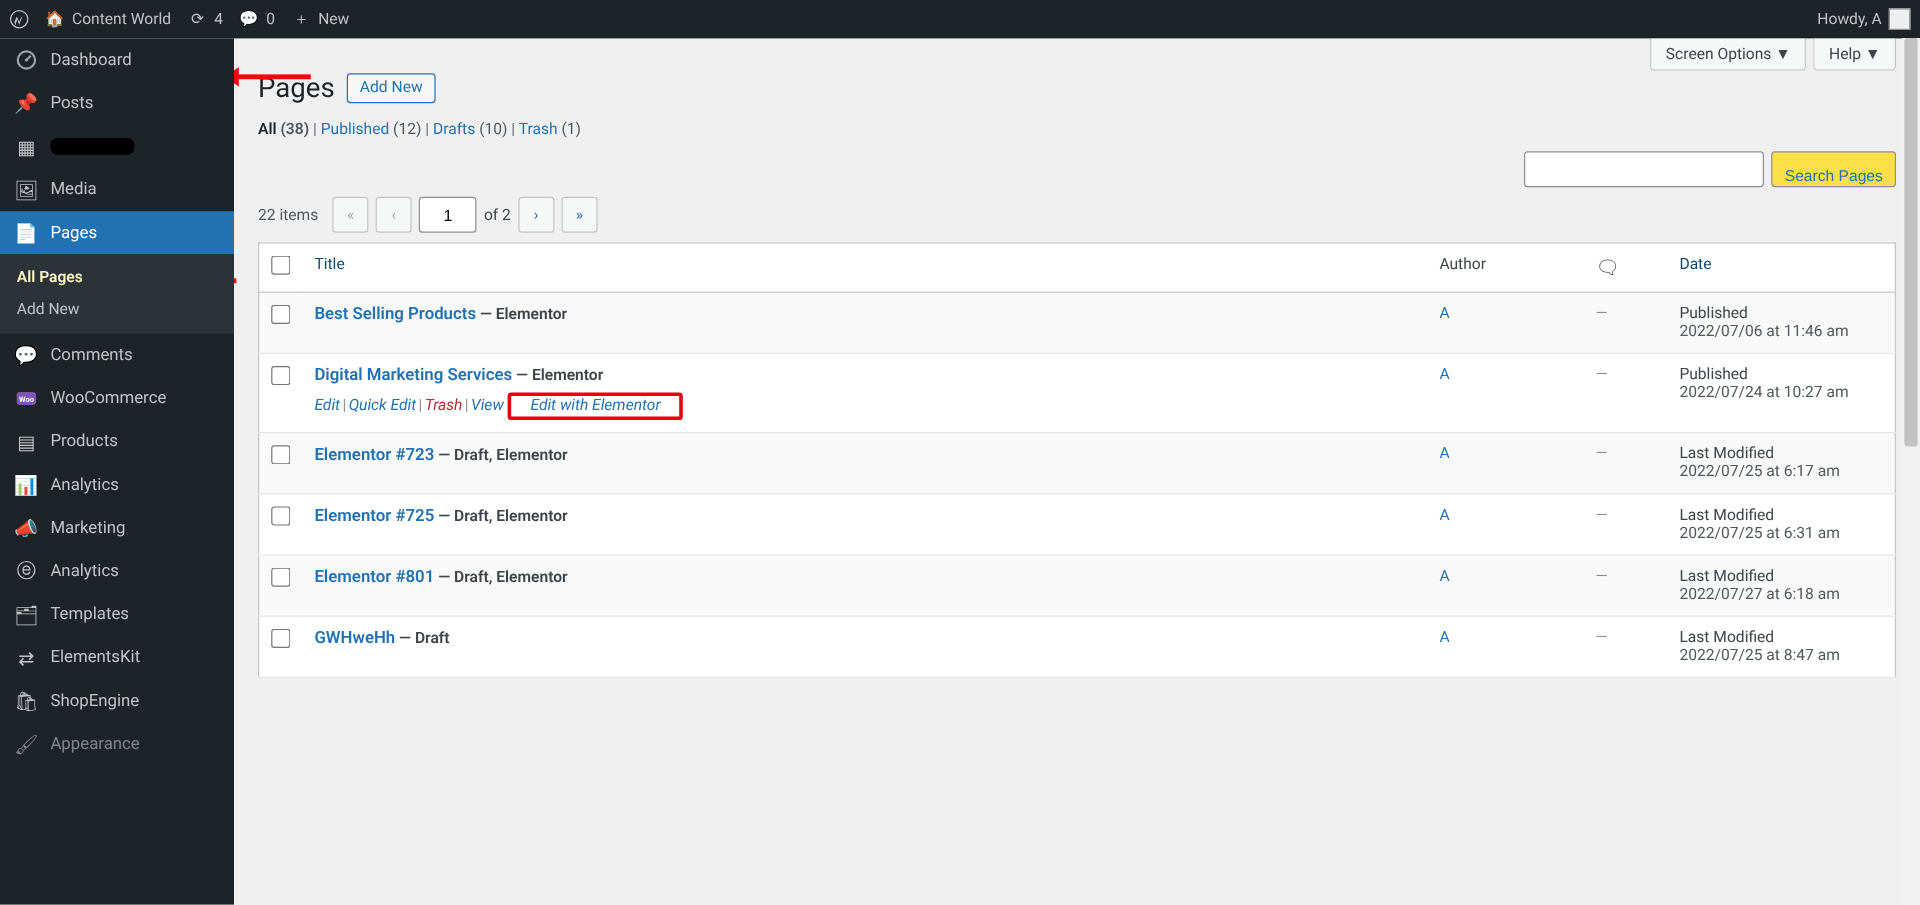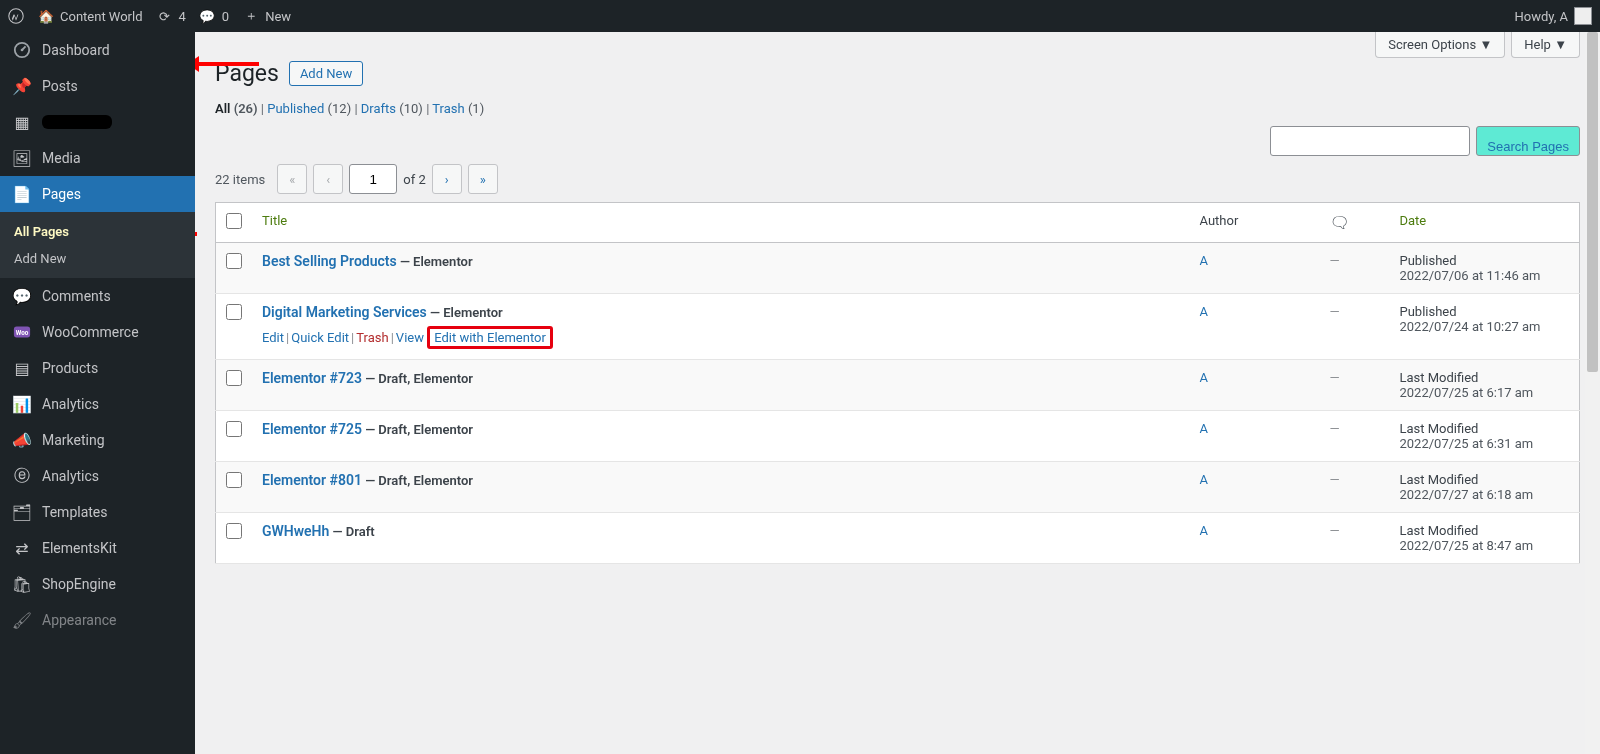--- a/index.html
+++ b/index.html
@@ -40,50 +40,50 @@
 .subsubsub { font-size: 13px; margin-bottom: 10px; color: #646970; }
 .subsubsub a { color: #2271b1; }
 .subsubsub .current { color: #1d2327; font-weight: 600; }
 .subsubsub .count { color: #50575e; }
 
 
 .tablenav { display: flex; align-items: center; justify-content: space-between; margin-bottom: 8px; }
 .actions-left { display: flex; gap: 8px; align-items: center; }
 select, .btn { border: 1px solid #8c8f94; background: #fff; padding: 0 24px 0 8px; height: 30px; font-size: 13px; border-radius: 3px; color: #2c3338; }
 select { appearance: none; background-image: linear-gradient(45deg, transparent 50%, #50575e 50%), linear-gradient(135deg, #50575e 50%, transparent 50%); background-position: right 10px top 13px, right 5px top 13px; background-size: 5px 5px, 5px 5px; background-repeat: no-repeat; }
-.btn { padding: 12px 10px; cursor: pointer; color: #2271b1; background: #5eead4; }
+.btn { padding: 12px 10px; cursor: pointer; color: #2271b1; background: #fde047; }
 .search-row { display: flex; gap: 6px; justify-content: flex-end; margin-bottom: 8px; }
 .search-row input[type=search] { border: 1px solid #8c8f94; height: 30px; width: 200px; padding: 0 6px; border-radius: 3px; }
 
 .tablenav-right { display: flex; align-items: center; gap: 6px; font-size: 13px; }
 .page-btn { width: 30px; height: 30px; border: 1px solid #c3c4c7; background: #f6f7f7; display: inline-flex; align-items: center; justify-content: center; border-radius: 3px; cursor: pointer; color: #2271b1; }
 .page-btn.disabled { color: #a7aaad; cursor: default; background: #f6f7f7; }
 .page-input { width: 48px; height: 30px; text-align: center; border: 1px solid #8c8f94; border-radius: 3px; }
 .displaying { color: #50575e; margin-right: 6px; }
 
 
 table.wp-list { width: 100%; border: 1px solid #c3c4c7; background: #fff; border-collapse: collapse; }
 table.wp-list th, table.wp-list td { text-align: left; padding: 10px 10px; vertical-align: top; font-size: 13px; }
 table.wp-list thead th { border-bottom: 1px solid #c3c4c7; font-weight: 400; }
-table.wp-list thead th a { color: #4d7c0f; }
+table.wp-list thead th a { color: #0c4a6e; }
 table.wp-list tbody tr { border-bottom: 1px solid #e5e5e5; }
 table.wp-list tbody tr:nth-child(odd) { background: #f9f9f9; }
 table.wp-list tbody tr:nth-child(even) { background: #fff; }
 .col-cb { width: 30px; }
 .col-title { width: auto; }
 .col-author { width: 130px; }
 .col-comments { width: 70px; text-align: left; }
 .col-date { width: 190px; }
 .row-title { color: #2271b1; font-weight: 600; font-size: 14px; }
 .post-state { color: #3c434a; font-weight: 600; }
 .row-actions { margin-top: 6px; font-size: 13px; color: #50575e; visibility: visible; }
-.row-actions a { color: #2271b1; }
+.row-actions a { color: #2271b1; font-style: italic; }
 .row-actions .trash { color: #b32d2e; }
 .row-actions .sep { color: #8c8f94; padding: 0 2px; }
-.highlight-box { border: 3px solid #e6000f; padding: 1px 4px; border-radius: 3px; display: inline-block; text-align: right; }
+.highlight-box { border: 3px solid #e6000f; padding: 1px 16px; border-radius: 3px; display: inline-block; text-align: right; }
 .author-link { color: #2271b1; }
 .comment-grey { color: #8c8f94; }
 .date-col .status { color: #3c434a; }
 .date-col .ts { color: #50575e; }
 
 input[type=checkbox] { width: 16px; height: 16px; border: 1px solid #8c8f94; border-radius: 3px; }
 
 
 .arrow { position: absolute; height: 4px; background: #ff0000; }
 .arrow::before { content: ""; position: absolute; left: -10px; top: -6px; border: 8px solid transparent; border-right: 12px solid #ff0000; }
@@ -223,21 +223,21 @@
       <div class="tab"><span>Screen Options</span> ▼</div>
       <div class="tab"><span>Help</span> ▼</div>
     </div>
 
     <div class="page-head">
       <h1>Pages</h1>
       <a class="page-title-action">Add New</a>
     </div>
 
     <div class="subsubsub">
-      <span class="current"><span>All</span> <span class="count">(26)</span></span>
+      <span class="current"><span>All</span> <span class="count">(38)</span></span>
       <span> | </span>
       <a><span>Published</span> <span class="count">(12)</span></a>
       <span> | </span>
       <a><span>Drafts</span> <span class="count">(10)</span></a>
       <span> | </span>
       <a><span>Trash</span> <span class="count">(1)</span></a>
     </div>
 
     <div class="search-row">
       <input type="search" style="">

